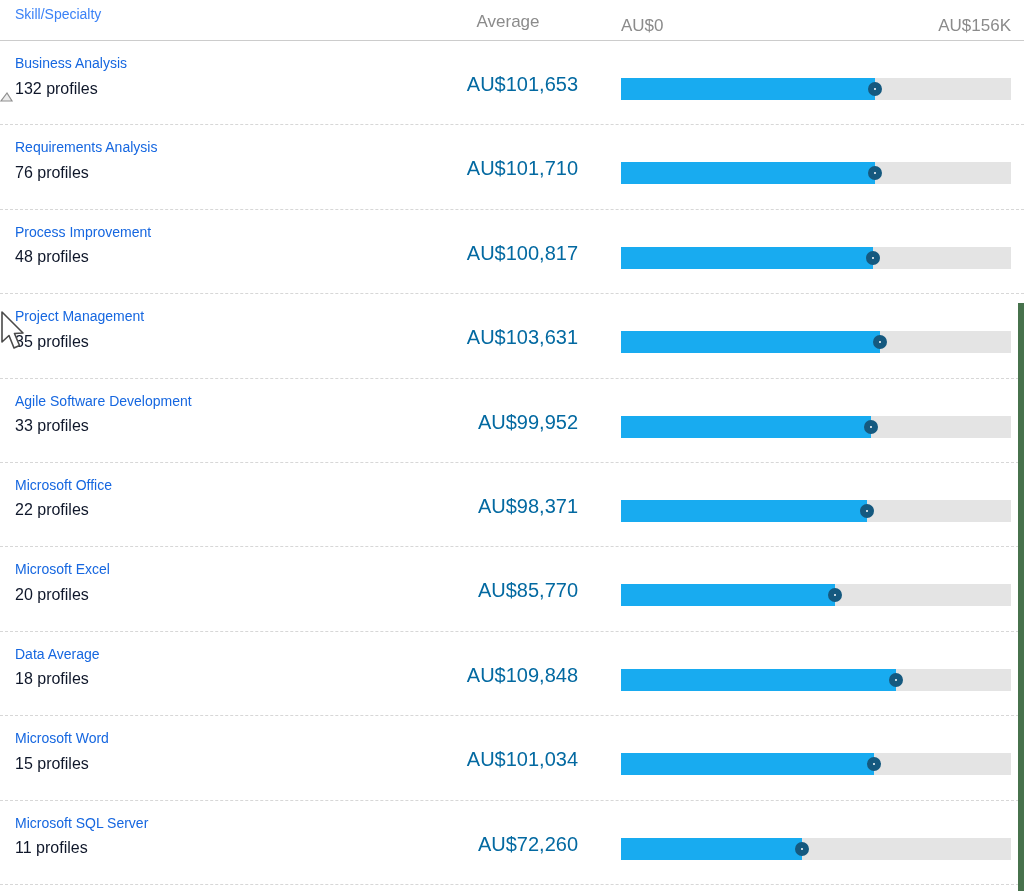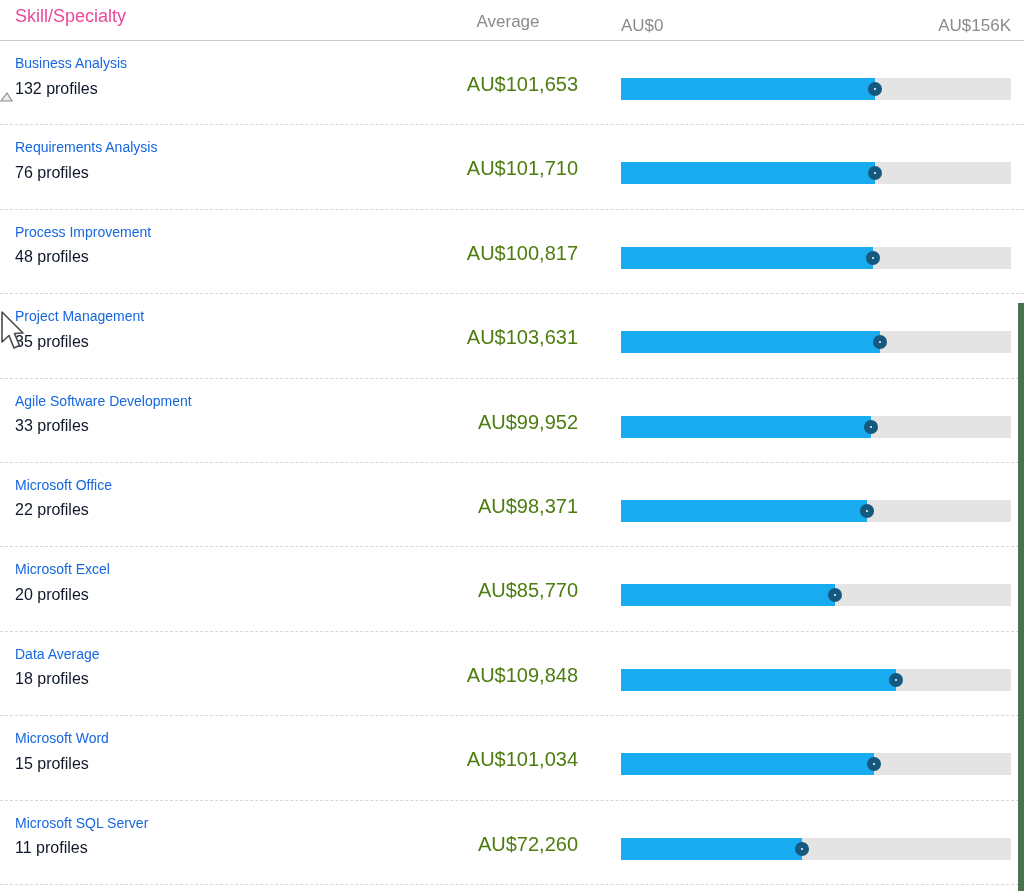--- a/index.html
+++ b/index.html
@@ -15,22 +15,22 @@
   
   .header-row {
     display: flex;
     height: 41px;
     border-bottom: 1px solid #cccccc;
     align-items: flex-start;
   }
   .h-skill {
     flex: 1;
     padding: 6px 0 0 15px;
-    font-size: 18px;
-    color: #ec4899;
+    font-size: 14px;
+    color: #3b82f6;
   }
   .h-avg {
     width: 140px;
     text-align: center;
     padding-top: 12px;
     font-size: 17px;
     color: #8b8b8b;
   }
   .h-spacer { width: 43px; }
   .h-axis {
@@ -66,21 +66,21 @@
   .profiles {
     font-size: 16px;
     color: #0f172a;
     margin-top: 7px;
   }
   .cell-avg {
     width: 140px;
     text-align: right;
     padding-top: 32px;
     font-size: 20px;
-    color: #4d7c0f;
+    color: #0369a1;
     white-space: nowrap;
   }
   .cell-spacer { width: 43px; }
   .cell-bar {
     width: 390px;
     margin-right: 13px;
     padding-top: 37px;
   }
   .track {
     position: relative;

